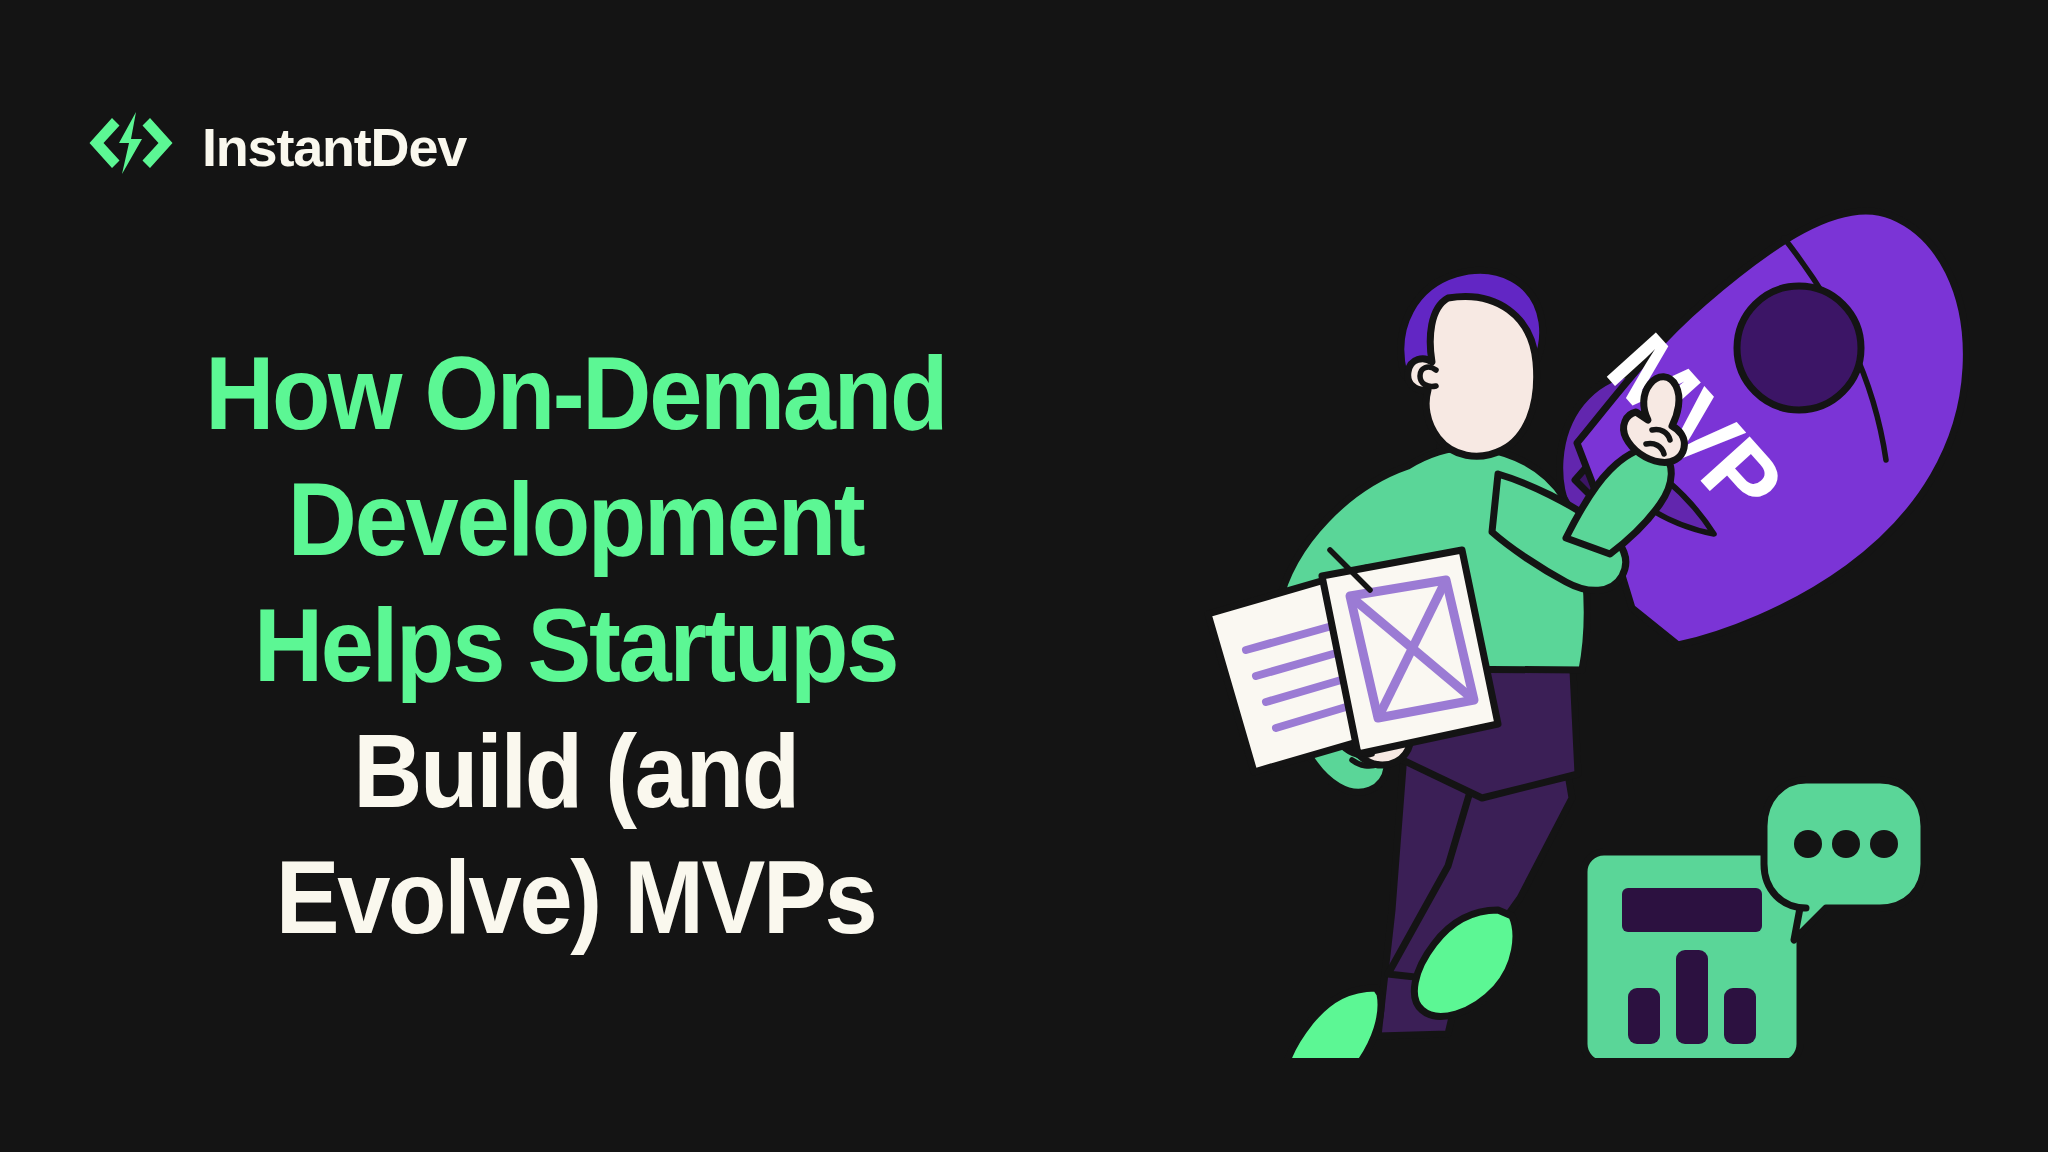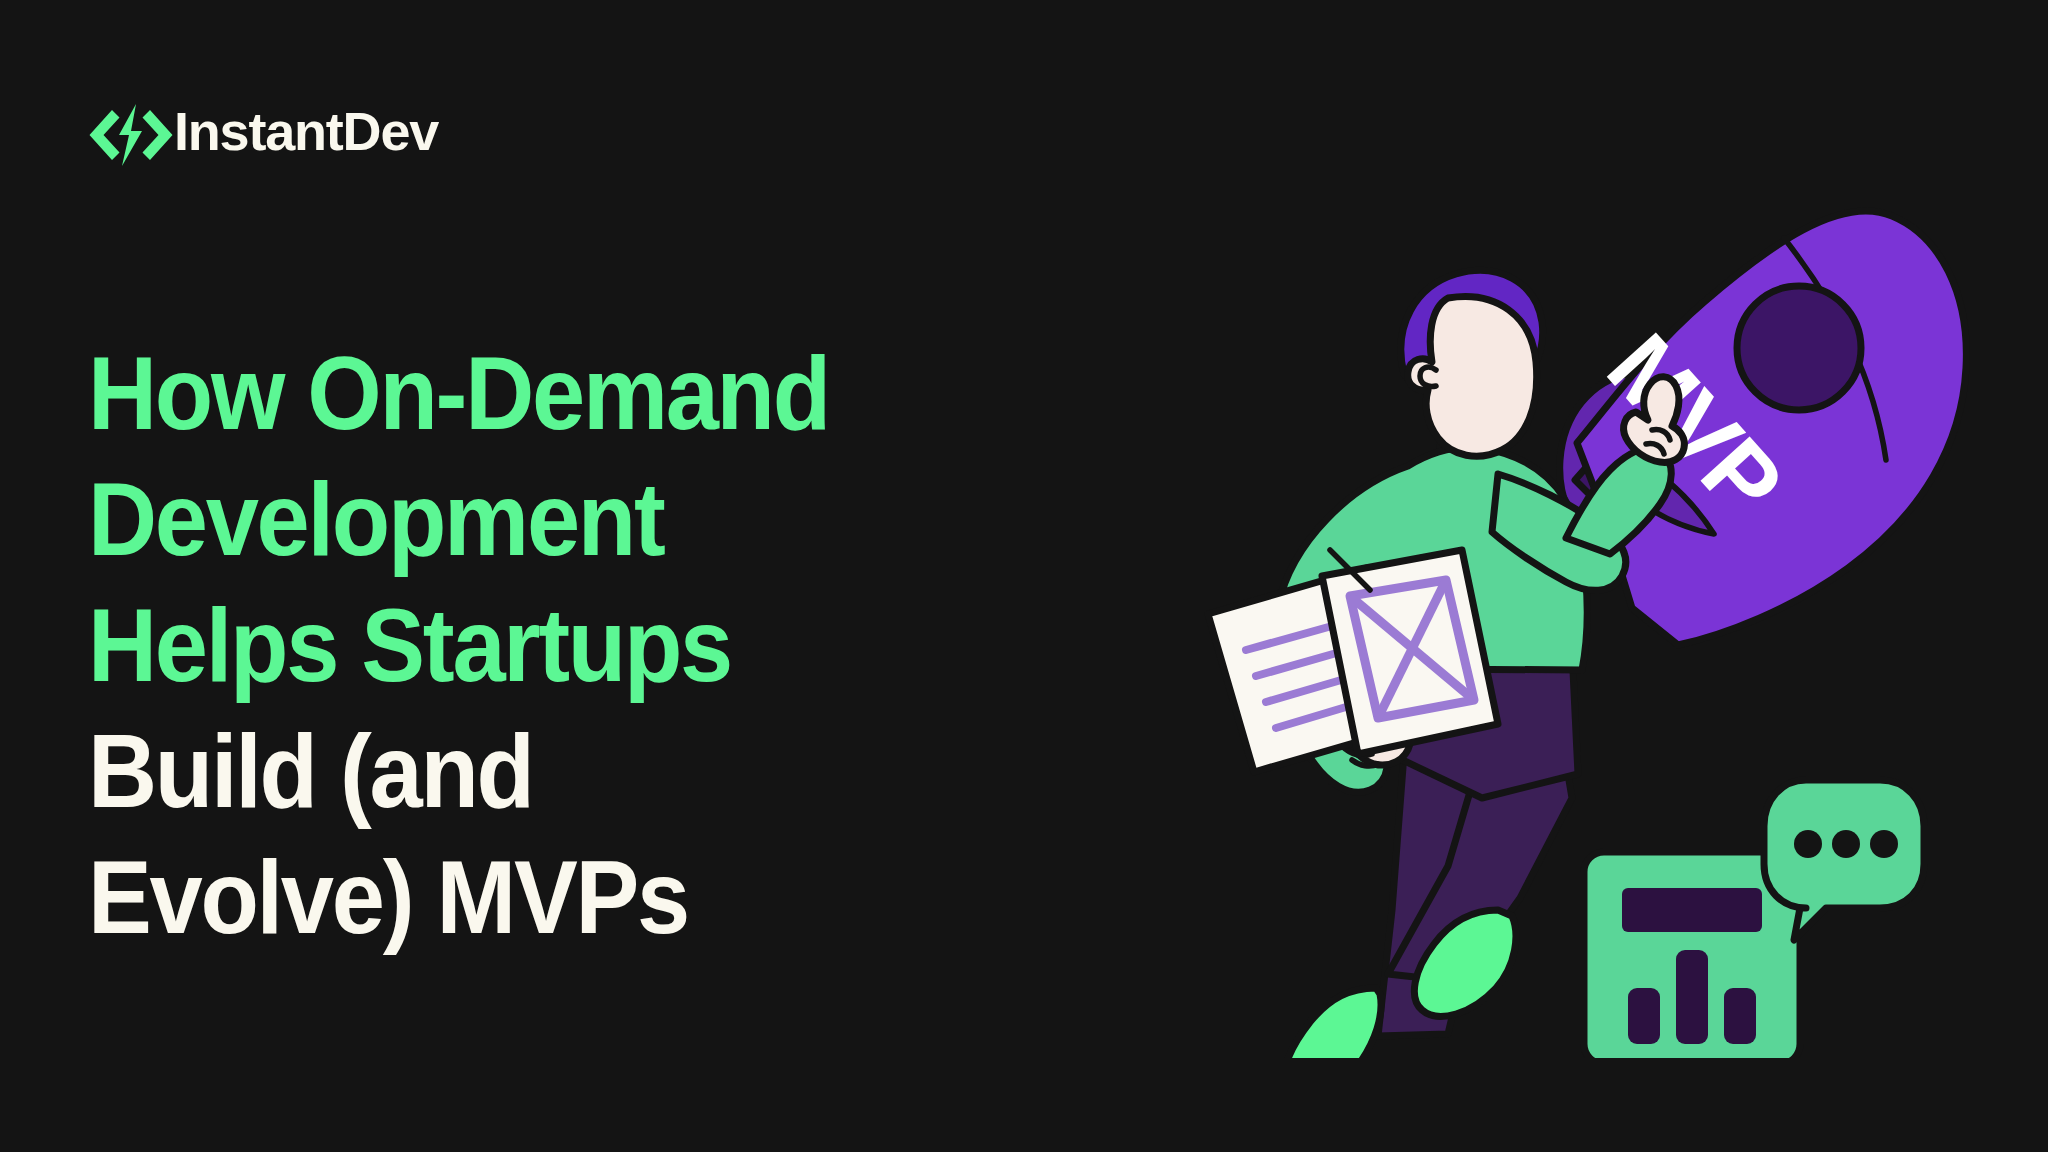--- a/index.html
+++ b/index.html
@@ -19,24 +19,24 @@
     width: 2048px;
     height: 1152px;
     background: #141414;
     overflow: hidden;
   }
 
   
   .logo {
     position: absolute;
     left: 88px;
-    top: 104px;
+    top: 112px;
     display: flex;
-    align-items: flex-start;
-    gap: 0;
+    align-items: flex-end;
+    gap: 28px;
   }
   .logo-mark {
     width: 86px;
     height: 62px;
     display: block;
   }
   .logo-text {
     font-family: "Liberation Sans", sans-serif;
     font-weight: 700;
     font-size: 54px;
@@ -88,21 +88,21 @@
         <path d="M24 6 L31.5 13.5 L15.5 31 L31.5 48.5 L24 56 L1.5 31 Z" fill="#5CF794"></path>
 
         <path d="M62 6 L54.5 13.5 L70.5 31 L54.5 48.5 L62 56 L84.5 31 Z" fill="#5CF794"></path>
 
         <path d="M48 0 L31 31 L41 31 L34 62 L54 27 L43 27 Z" fill="#5CF794"></path>
       </svg>
     </span>
     <span class="logo-text">InstantDev</span>
   </div>
 
-  <h1 class="headline" style="margin:0;">
+  <h1 class="headline" style="margin:0;text-align:center;">
     <div class="headline-line hl-green">How On-Demand</div>
     <div class="headline-line hl-green">Development</div>
     <div class="headline-line hl-green">Helps Startups</div>
     <div class="headline-line hl-cream">Build (and</div>
     <div class="headline-line hl-cream">Evolve) MVPs</div>
   </h1>
 
   <div class="illustration">
     <svg viewBox="0 0 840 860" xmlns="http://www.w3.org/2000/svg">
       <defs>

